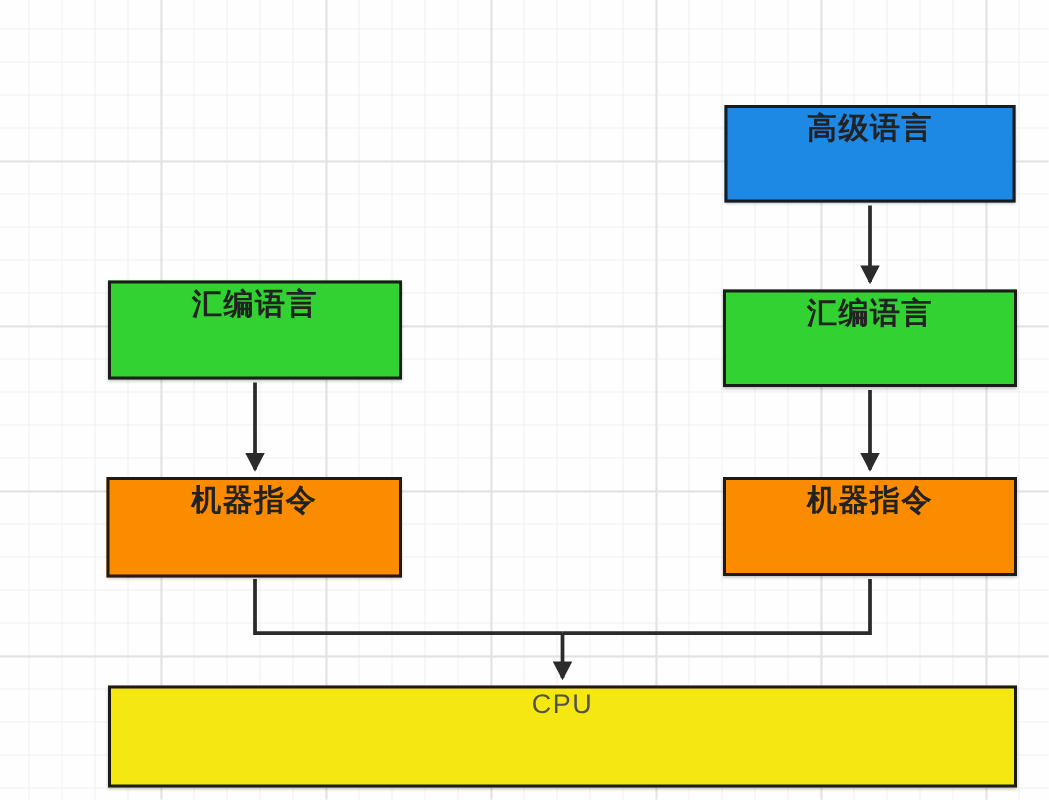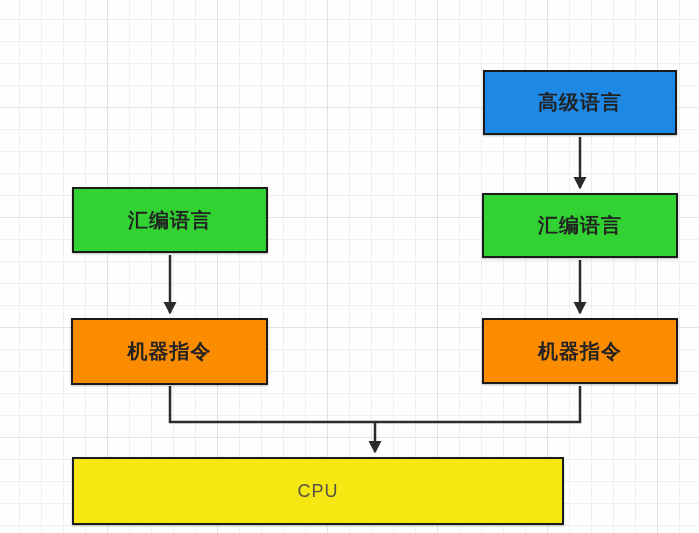--- a/index.html
+++ b/index.html
@@ -16,31 +16,31 @@
       linear-gradient(90deg, #e2e2e2 1px, transparent 1px),
       linear-gradient(#efefef 1px, transparent 1px),
       linear-gradient(90deg, #efefef 1px, transparent 1px);
     background-size:110px 110px,110px 110px,22px 22px,22px 22px;
     background-position:-3px -3px;
   }
   .node{
     position:absolute;
     border:2.5px solid #1b1b1b;
     box-sizing:border-box;
-    display:flex;align-items:center;justify-content:center;
+    display:flex;align-items:flex-start;justify-content:center;
     font-weight:bold;font-size:20px;color:#222222;
     letter-spacing:1px;
     box-shadow:0 1px 2px rgba(0,0,0,0.25);
   }
   #node-high-level   {left:483px;top:70px; width:194px;height:65px;}
   #node-assembly-l   {left:72px; top:187px;width:196px;height:66px;}
   #node-assembly-r   {left:482px;top:193px;width:196px;height:65px;}
   #node-machine-l    {left:71px; top:318px;width:197px;height:67px;}
   #node-machine-r    {left:482px;top:318px;width:196px;height:66px;}
-  #node-cpu          {left:72px; top:457px;width:492px;height:68px;
+  #node-cpu          {left:72px; top:457px;width:606px;height:68px;
                       font-weight:normal;font-size:18px;color:#56524a;letter-spacing:1px;}
   svg.edges{position:absolute;inset:0;pointer-events:none;}
   svg.edges path{fill:none;stroke-width:2.5px;}
 </style>
 </head>
 <body>
 
 <div class="canvas">
 
   <svg class="edges" width="699" height="533" viewBox="0 0 699 533">

